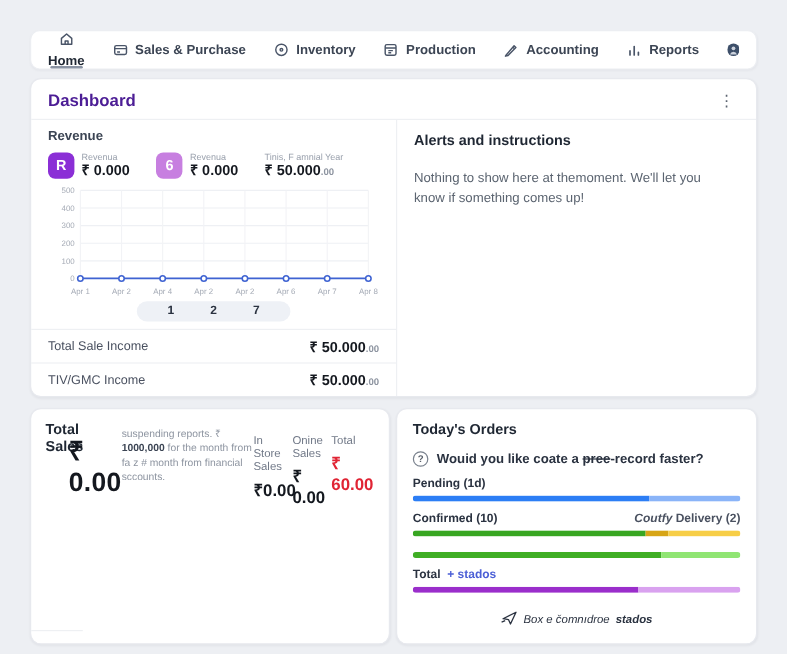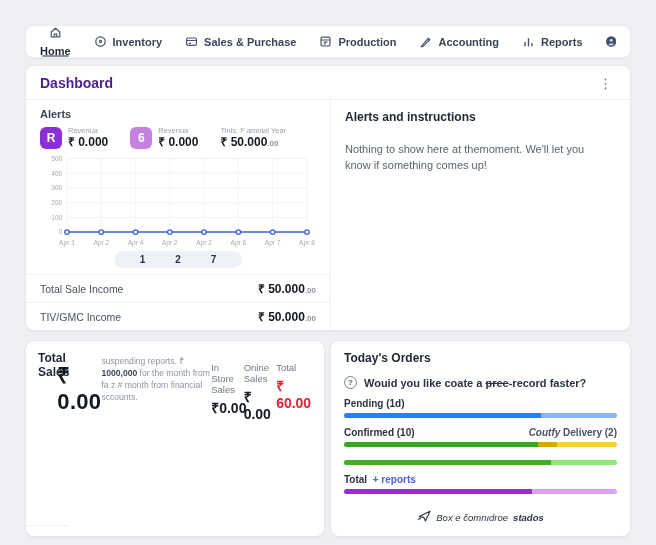--- a/index.html
+++ b/index.html
@@ -82,34 +82,34 @@
         <svg width="13" height="13" viewBox="0 0 13 13" fill="none" stroke="currentColor" stroke-width="1.2" stroke-linejoin="round">
             <path d="M2.2 6 6.5 2.3 10.8 6v4.8H2.2z"></path>
             <path d="M5.3 10.8V8.1h2.4v2.7"></path>
           </svg>
       </span>
       <span>Home</span>
     </div>
     <div class="nav-item">
       <span class="nicon">
         <svg width="13" height="13" viewBox="0 0 13 13" fill="none" stroke="currentColor" stroke-width="1.2">
+            <rect x="1.6" y="3" width="9.8" height="7.4" rx="1.4"></rect>
+            <path d="M1.6 5.5h9.8M3.6 8.4h2.4"></path>
+          </svg>
+      </span>
+      <span>Sales &amp; Purchase</span>
+    </div>
+    <div class="nav-item">
+      <span class="nicon">
+        <svg width="13" height="13" viewBox="0 0 13 13" fill="none" stroke="currentColor" stroke-width="1.2">
             <circle cx="6.5" cy="6.5" r="4.7"></circle>
             <circle cx="6.5" cy="6.5" r="1.1"></circle>
           </svg>
       </span>
       <span>Inventory</span>
-    </div>
-    <div class="nav-item">
-      <span class="nicon">
-        <svg width="13" height="13" viewBox="0 0 13 13" fill="none" stroke="currentColor" stroke-width="1.2">
-            <rect x="1.6" y="3" width="9.8" height="7.4" rx="1.4"></rect>
-            <path d="M1.6 5.5h9.8M3.6 8.4h2.4"></path>
-          </svg>
-      </span>
-      <span>Sales &amp; Purchase</span>
     </div>
     <div class="nav-item">
       <span class="nicon">
         <svg width="13" height="13" viewBox="0 0 13 13" fill="none" stroke="currentColor" stroke-width="1.2">
             <rect x="2" y="2.2" width="9" height="8.8" rx="1.4"></rect>
             <path d="M2 5h9M4.6 7.2h3.8M4.6 9h2.4"></path>
           </svg>
       </span>
       <span>Production</span>
     </div>
@@ -139,21 +139,21 @@
     </div>
   </nav>
 
   <section class="card main">
     <div class="main-head">
       <span class="main-title">Dashboard</span>
       <span class="kebab">⋮</span>
     </div>
     <div class="cols">
       <div class="col-left">
-        <span class="sec-label">Alerts</span>
+        <span class="sec-label">Revenue</span>
         <div class="badges">
           <div class="bgroup">
             <span class="bsq" style="background: rgb(139, 47, 214);">R</span>
             <span class="btxt">
               <span class="blbl">Revenua</span>
               <span class="bval">₹ 0.000</span>
             </span>
           </div>
           <div class="bgroup">
             <span class="bsq" style="background: rgb(199, 127, 224);">6</span>
@@ -285,21 +285,21 @@
         </div>
     </div>
     <div class="orow">
       <div class="bar obar">
           <div style="width: 76%; background: rgb(63, 174, 36);"></div>
           <div style="width: 24%; background: rgb(144, 229, 115);"></div>
         </div>
     </div>
     <div class="orow">
       <div class="olabels">
-          <span class="oleft"><span>Total</span>&nbsp; <span class="plus" style="color: rgb(75, 95, 214);">+ reports</span></span>
+          <span class="oleft"><span>Total</span>&nbsp; <span class="plus" style="color: rgb(75, 95, 214);">+ stados</span></span>
           <span class="oright"></span>
         </div>
       <div class="bar obar">
           <div style="width: 69%; background: rgb(154, 46, 203);"></div>
           <div style="width: 31%; background: rgb(217, 162, 239);"></div>
         </div>
     </div>
     <div class="ofooter">
       <span>
         <svg width="14" height="12" viewBox="0 0 14 12" fill="none" stroke="#2a3240" stroke-width="1.1" stroke-linejoin="round">

